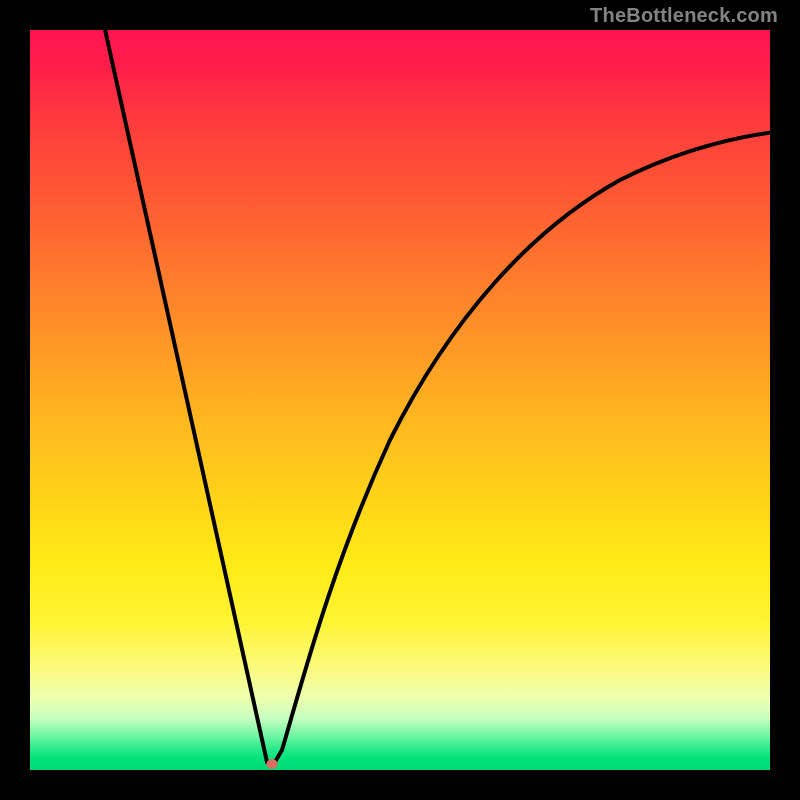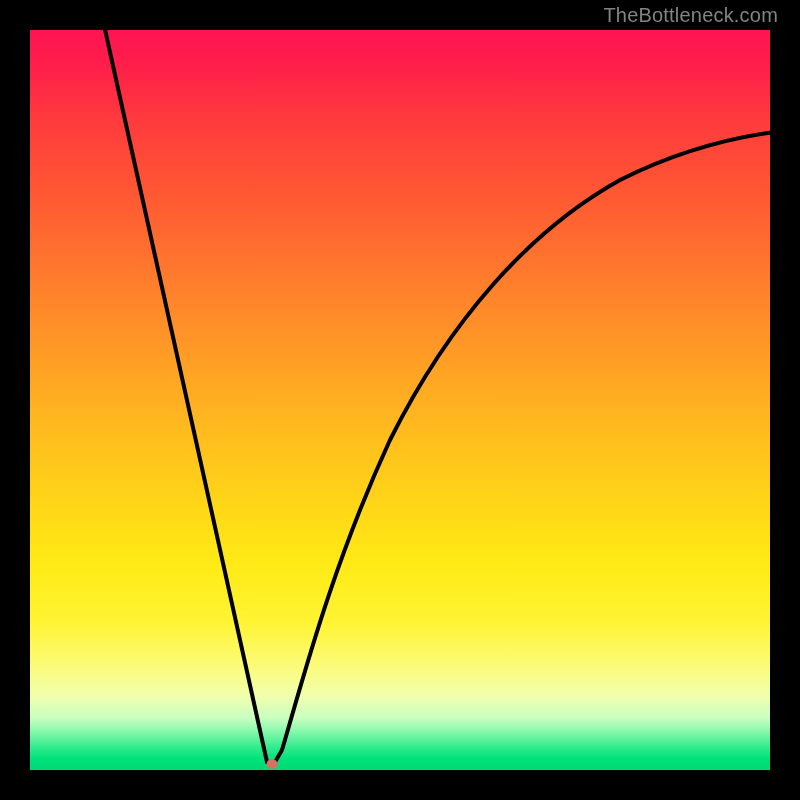--- a/index.html
+++ b/index.html
@@ -60,21 +60,21 @@
     width: 100%;
     height: 100%;
     z-index: 2;
   }
   .watermark {
     position: absolute;
     top: 4px;
     right: 22px;
     color: #838383;
     font-size: 20px;
-    font-weight: 400;
+    font-weight: 700;
     z-index: 5;
     letter-spacing: 0.2px;
   }
   .marker {
     position: absolute;
     width: 11px;
     height: 10px;
     background: #dc6f64;
     border-radius: 50% 50% 50% 50%;
     z-index: 3;

